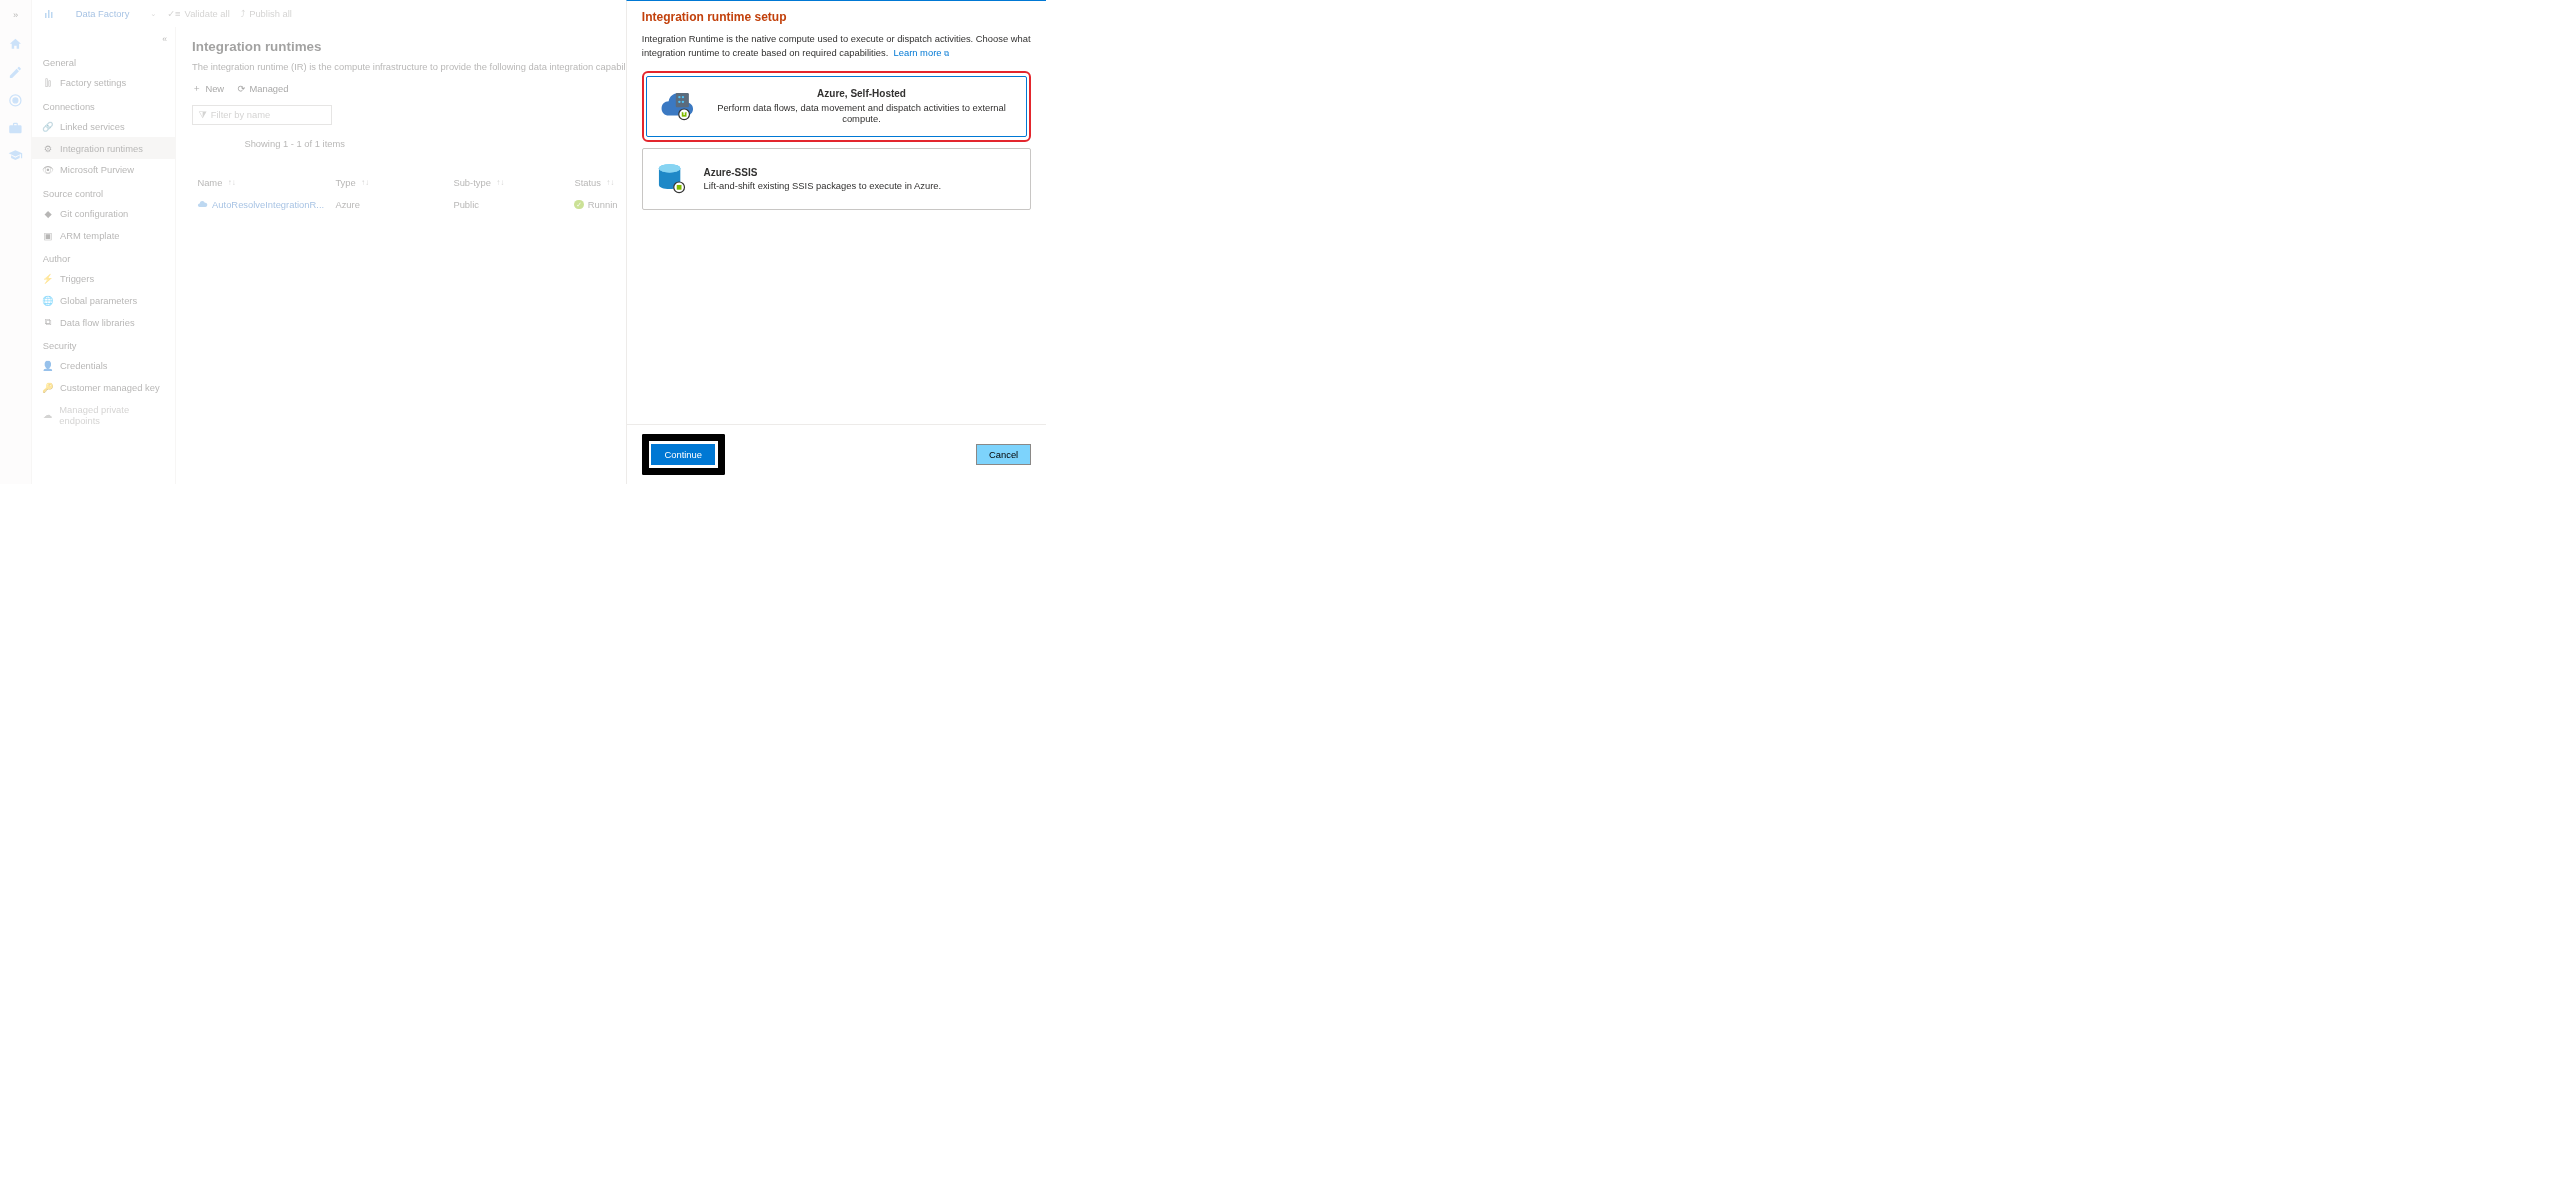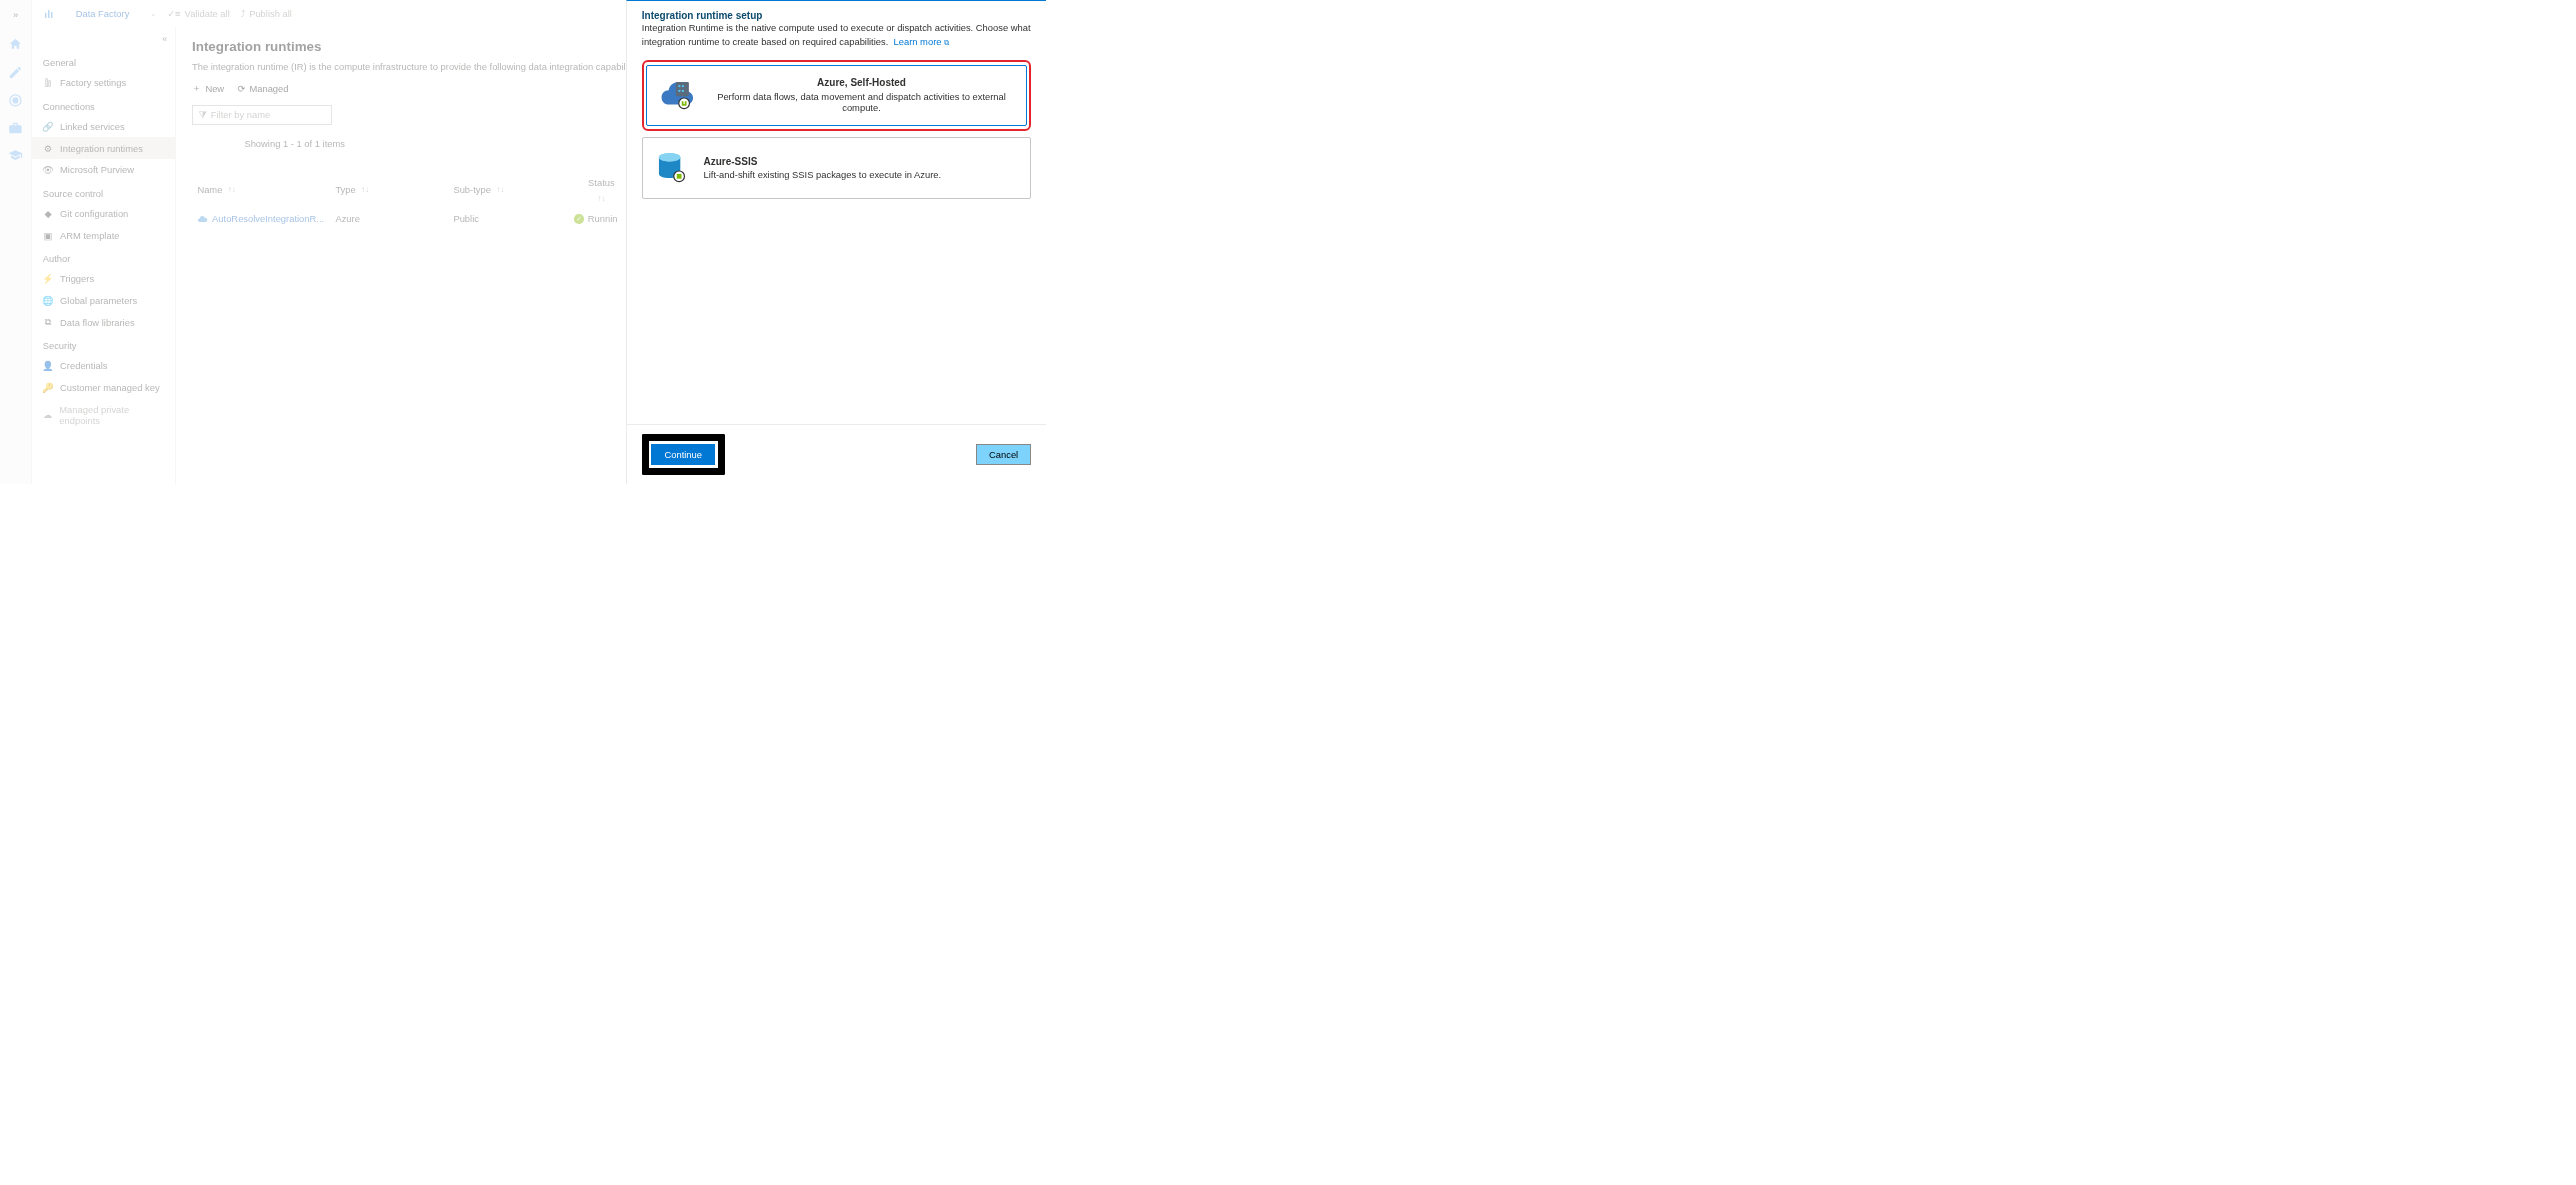--- a/index.html
+++ b/index.html
@@ -26,31 +26,31 @@
 .page .desc { color: #605e5c; font-size: 9.4px; margin-bottom: 10.7px; white-space: nowrap; overflow: hidden; }
 .toolbar { display: flex; gap: 13.4px; align-items: center; color: #3b3a39; font-size: 9.4px; margin-bottom: 9.4px; }
 .tool { display: flex; gap: 4px; align-items: center; cursor: pointer; }
 .filter { border: 0.7px solid #c8c6c4; width: 140px; height: 20px; display: flex; align-items: center; gap: 4px; padding: 0 5.4px; color: #a19f9d; font-size: 9.4px; margin-bottom: 13.4px; }
 .count { color: #605e5c; font-size: 9.4px; margin-bottom: 6.7px; padding-left: 5.4px; margin-left: 47px; }
 .thead { display: flex; color: #605e5c; font-size: 9.4px; padding: 5.4px; }
 .th { display: flex; align-items: center; gap: 5.4px; margin-top: 16px; }
 .th.name { width: 138px; }
 .th.type { width: 118px; }
 .th.sub { width: 121px; }
-.th.status { width: 54px; flex-direction: column; }
+.th.status { width: 54px; }
 .sort { color: #a19f9d; font-size: 8px; }
 .trow { display: flex; padding: 5.4px; color: #605e5c; font-size: 9.4px; align-items: center; }
 .td.name { width: 138px; color: #3b79c2; display: flex; gap: 4px; align-items: center; }
 .td.type { width: 118px; }
 .td.sub { width: 121px; }
 .td.status { width: 54px; display: flex; gap: 4px; align-items: center; }
 .ok { width: 9.4px; height: 9.4px; border-radius: 50%; background: #8cbd18; display: inline-flex; align-items: center; justify-content: center; color: #fff; font-size: 6.7px; }
 .blade { position: absolute; right: 0; top: 0; bottom: 0; width: 420px; background: #fff; border-left: 0.7px solid #edebe9; z-index: 10; display: flex; flex-direction: column; border-top: 1.3px solid #0078d4; }
 .blade-body { padding: 9.4px 14.8px 0; flex: 1; overflow: auto; }
-.blade h2 { font-size: 10px; font-weight: 600; color: #0c4a6e; }
+.blade h2 { font-size: 12px; font-weight: 600; color: #c2410c; margin-bottom: 8px; }
 .blade .intro { color: #323130; font-size: 9.4px; line-height: 1.4; margin-bottom: 12px; }
 .blade .intro a { color: #0078d4; text-decoration: none; }
 .option { border: 0.7px solid #c8c6c4; border-radius: 2px; padding: 10.7px; display: flex; gap: 12px; margin-bottom: 9.4px; cursor: pointer; align-items: center; }
 .option.selected { border-color: #0078d4; }
 .hi-box { border: 2px solid #e3262d; border-radius: 6px; padding: 2.7px; margin-bottom: 6.7px; text-align: center; }
 .hi-box .option { margin-bottom: 0; }
 .opt-icon { width: 38px; height: 38px; flex-shrink: 0; position: relative; }
 .opt-text .t { font-weight: 600; font-size: 10px; color: #323130; margin-bottom: 2.7px; }
 .opt-text .d { font-size: 9.4px; color: #323130; }
 .blade-foot { border-top: 0.7px solid #edebe9; padding: 9.4px 14.8px; display: flex; justify-content: space-between; align-items: center; }

